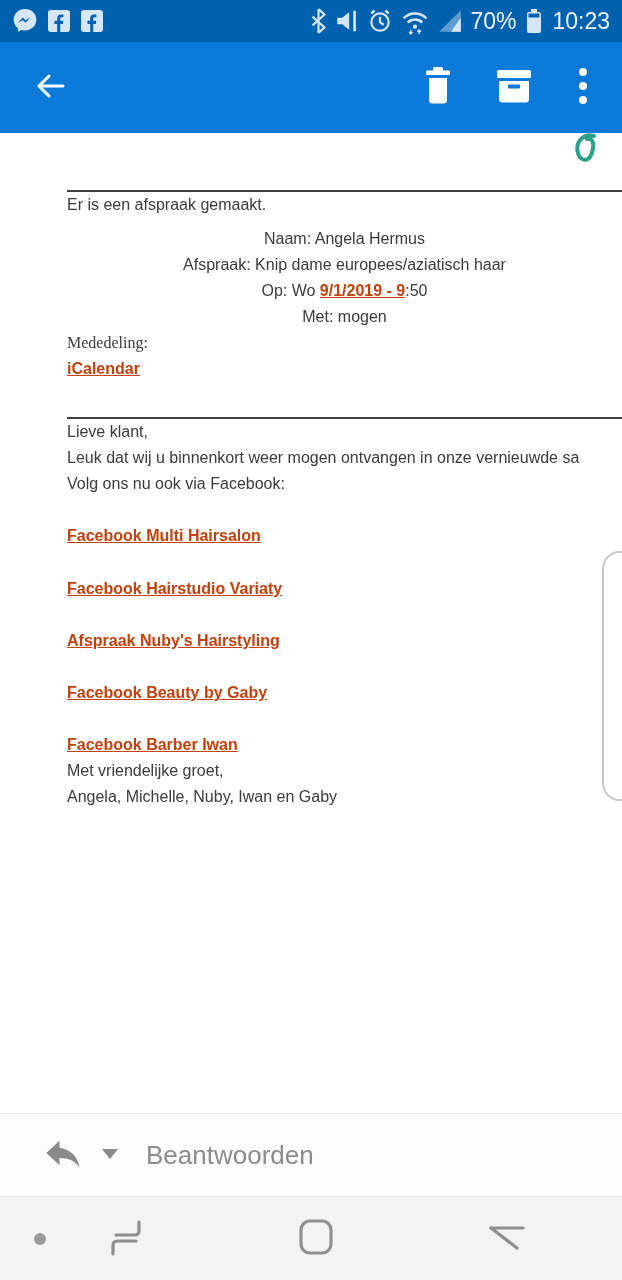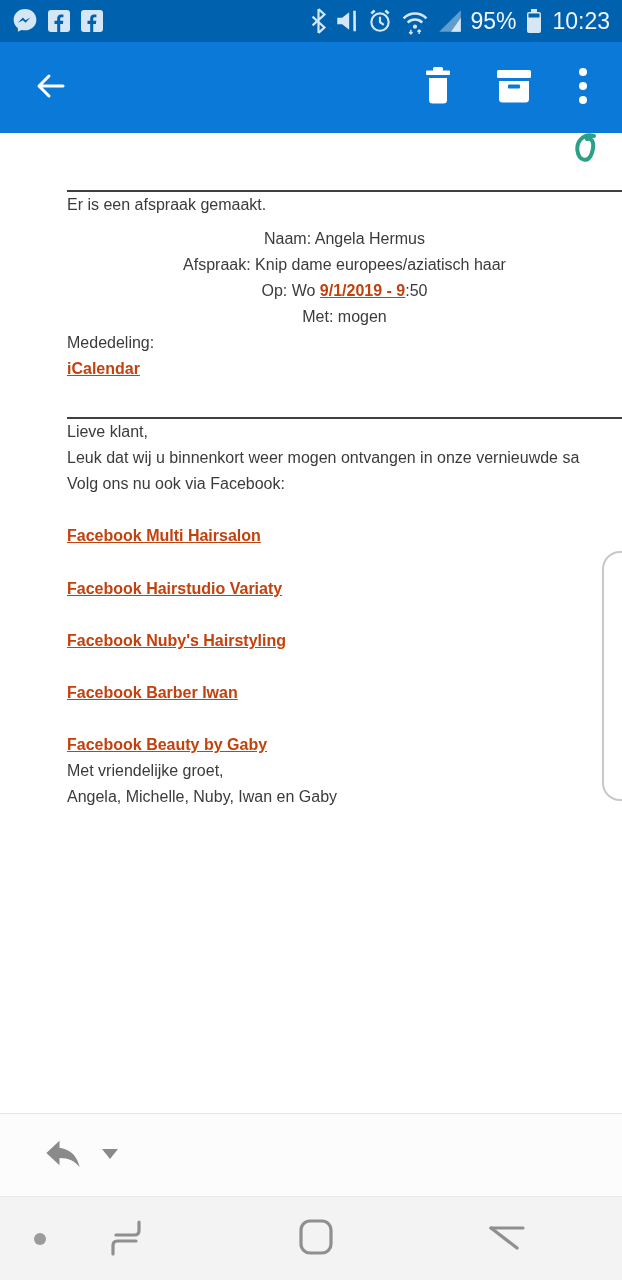--- a/index.html
+++ b/index.html
@@ -29,21 +29,21 @@
   .email-body {
     flex:1 1 auto; background:#fff; position:relative; overflow:hidden;
     padding:0 0 0 67px; color:#3b3b3b; font-size:16px; line-height:26px;
   }
   .logo-strip { height:57px; position:relative; margin-left:-67px; }
   .logo-glyph { position:absolute; right:20px; top:0; }
   .divider { border:none; border-top:2px solid #3f3f3f; margin:0; }
   .email-body p { margin:0; }
   .p-intro   { margin-top:31px; }
   .details   { margin-top:8px;text-align:center; }
-  .p-msg     { margin-top:27px; }
+  .p-msg     { margin-top:27px;font-family:Liberation Serif, serif; }
   .p-ical    { margin-top:52px; }
   .divider2  { margin-top:35px; }
   .p-greet   { margin-top:26px; }
   .p-welcome { margin-top:26px; white-space:nowrap; overflow:hidden; }
   .p-fbprompt{ margin-top:26px; }
   .fb-link   { display:inline-block; margin-top:26px; }
   .fb-first  { margin-top:27px; }
   .fb-links a{ display:block; }
   .p-close   { margin-top:54px; }
   .p-sign    { margin-top:26px; }
@@ -125,21 +125,21 @@
             <path d="M10 21v4m0 0l-1.6-1.8M10 25l1.6-1.8" stroke="#d5e6f6" stroke-width="1.4"></path>
             <path d="M18 25v-4m0 0l-1.6 1.8M18 21l1.6 1.8" stroke="#d5e6f6" stroke-width="1.4"></path>
           </svg>
       </span>
       <span class="sb-icon">
         <svg width="26" height="26" viewBox="0 0 24 24">
             <path d="M2 22L22 22 22 2z" fill="#d5e6f6" opacity="0.45"></path>
             <path d="M13 22L22 22 22 9z" fill="#d5e6f6"></path>
           </svg>
       </span>
-      <span class="sb-text">95%</span>
+      <span class="sb-text">70%</span>
       <span class="sb-icon">
         <svg width="22" height="28" viewBox="0 0 22 28">
             <rect x="8" y="2" width="6" height="4" fill="#d5e6f6"></rect>
             <rect x="4" y="5" width="14" height="21" rx="2" fill="#d5e6f6"></rect>
             <rect x="5.5" y="6.5" width="11" height="4" fill="#0061ae"></rect>
           </svg>
       </span>
       <span class="sb-text">10:23</span>
     </div>
   </div>
@@ -210,42 +210,43 @@
 
     <hr class="divider divider2">
 
     <p class="p-greet">Lieve klant,</p>
     <p class="p-welcome">Leuk dat wij u binnenkort weer mogen ontvangen in onze vernieuwde sa</p>
     <p class="p-fbprompt">Volg ons nu ook via Facebook:</p>
 
     <div class="fb-links">
       <a class="lnk fb-link">Facebook Multi Hairsalon</a>
       <a class="lnk fb-link fb-first">Facebook Hairstudio Variaty</a>
-      <a class="lnk fb-link">Facebook Nuby's Hairstyling</a>
+      <a class="lnk fb-link">Afspraak Nuby's Hairstyling</a>
+      <a class="lnk fb-link">Facebook Beauty by Gaby</a>
       <a class="lnk fb-link">Facebook Barber Iwan</a>
-      <a class="lnk fb-link">Facebook Beauty by Gaby</a>
     </div>
 
     <p class="p-close">Met vriendelijke groet,</p>
     <p class="p-sign">Angela, Michelle, Nuby, Iwan en Gaby</p>
 
     <div class="scroll-pill"></div>
   </div>
 
   <div class="reply-bar">
     <span>
       <svg width="46" height="42" viewBox="0 0 24 24">
           <path fill="#8a8a8a" d="M10 9V5l-7.5 7L10 19v-4.1c5.2 0 8.8 1.7 11.5 5.3-1.1-5.5-4.4-10.2-11.5-11.2z"></path>
         </svg>
     </span>
     <span class="reply-caret">
       <svg width="20" height="12" viewBox="0 0 20 12">
           <path fill="#8a8a8a" d="M2 1h16l-8 10z"></path>
         </svg>
     </span>
+    <span class="reply-label">Beantwoorden</span>
   </div>
 
   <div class="nav-bar">
     <span class="nav-dot"></span>
     <div class="nav-slots">
       <div class="nav-btn">
         <span>
           <svg width="44" height="44" viewBox="0 0 44 44" fill="none" stroke="#8f8f8f" stroke-width="3.2" stroke-linecap="round">
               <path d="M12 20h18.5q4.5 0 4.5-4.5V7"></path>
               <path d="M32 26H13.5Q9 26 9 30.5V39"></path>

